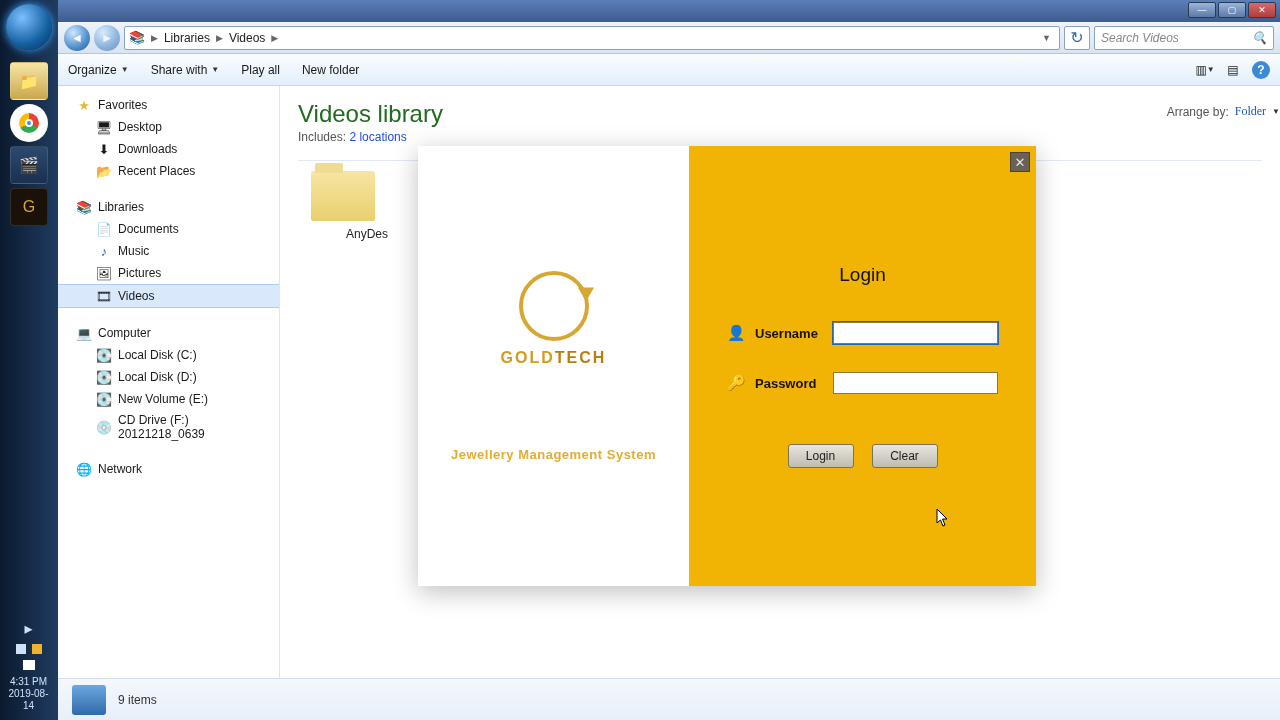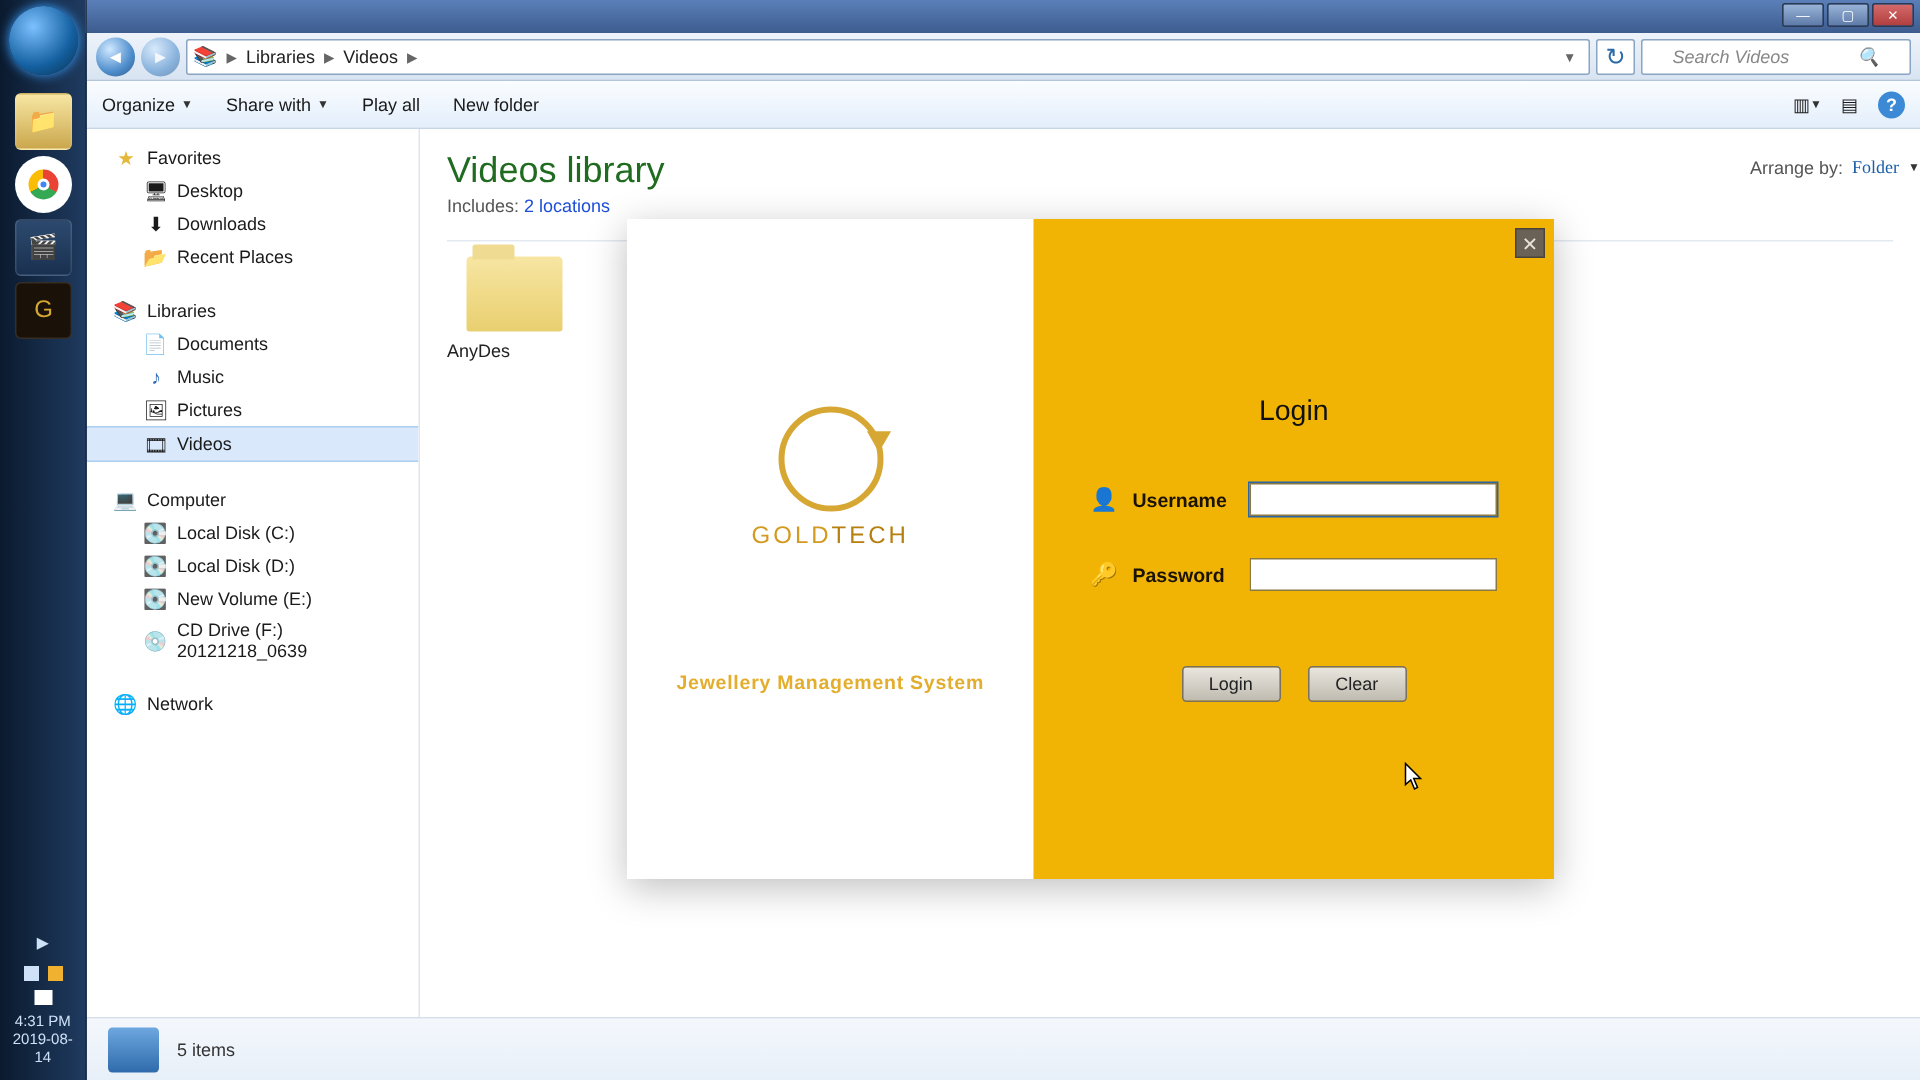--- a/index.html
+++ b/index.html
@@ -22,21 +22,21 @@
 
 
 .explorer { position:absolute; top:22px; left:58px; right:0; bottom:0; background:#fff; display:flex; flex-direction:column; }
 
 
 .addrbar { height:32px; background:linear-gradient(#eef3fa,#d8e4f2); border-bottom:1px solid #b5c6dc; display:flex; align-items:center; gap:4px; padding:0 6px; }
 .navbtn { width:26px; height:26px; border-radius:50%; background:radial-gradient(circle at 35% 30%,#cfe8ff,#4f8ecc 60%,#2c5a8a); color:#fff; display:flex; align-items:center; justify-content:center; font-size:12px; }
 .breadcrumb { flex:1; height:24px; background:#fff; border:1px solid #8aa4c2; border-radius:2px; display:flex; align-items:center; padding:0 4px; font-size:12px; color:#222; gap:2px; }
 .bc-chev{ color:#666; font-size:9px; padding:0 4px;}
 .ref-btn{ width:26px; height:24px; background:#fff; border:1px solid #8aa4c2; border-radius:2px; display:flex; align-items:center; justify-content:center;}
-.search { width:180px; height:24px; background:#fff; border:1px solid #8aa4c2; border-radius:2px; display:flex; align-items:center; padding:0 20px; font-size:12px; color:#888; font-style:italic; justify-content:space-between;}
+.search { width:180px; height:24px; background:#fff; border:1px solid #8aa4c2; border-radius:2px; display:flex; align-items:center; padding:0 6px; font-size:12px; color:#888; font-style:italic; justify-content:space-between;}
 
 
 .toolbar { height:32px; background:linear-gradient(#fafdff,#e3eefb); border-bottom:1px solid #c7d5e8; display:flex; align-items:center; padding:0 10px; gap:22px; font-size:12px; color:#1a1a1a; }
 .tool-item{ display:flex; align-items:center; gap:4px;}
 .drop{ font-size:8px; color:#333;}
 .tool-right{ margin-left:auto; display:flex; align-items:center; gap:10px;}
 .tool-ico{ width:18px; height:18px; display:flex; align-items:center; justify-content:center;}
 
 
 .body { flex:1; display:flex; min-height:0; }
@@ -47,35 +47,35 @@
 .nav-item.sel{ background:#d9e8fb; border:1px solid #aacdf3; border-left:none; border-right:none;}
 .ico{ width:16px; height:16px; display:inline-flex; align-items:center; justify-content:center; font-size:13px;}
 
 .content { flex:1; padding:14px 18px; position:relative; overflow:hidden;}
 .lib-title{ font-size:24px; color:#1f6b1f; font-weight:400;}
 .lib-sub{ font-size:12px; color:#555; margin-top:2px;}
 .lib-sub a{ color:#1d4ed8; text-decoration:none;}
 .arrange{ position:absolute; top:18px; right:0; font-size:12px; color:#555; display:flex; align-items:center; gap:6px;}
 .arrange .v{ color:#1a5da8;font-family:Liberation Serif, serif;}
 .divider{ height:1px; background:#e3e9f1; margin:16px 0 10px;}
-.folder{ width:90px; text-align:left; font-size:12px; color:#222;}
+.folder{ width:90px; text-align:right; font-size:12px; color:#222;}
 .folder-ico{ width:64px; height:50px; margin:0 auto 6px; background:linear-gradient(#f7e6a3,#e9cf6f); border-radius:3px 3px 2px 2px; position:relative;}
 .folder-ico:before{ content:""; position:absolute; top:-8px; left:4px; width:28px; height:10px; background:#efdb92; border-radius:2px 2px 0 0;}
 
 
 .status{ height:42px; border-top:1px solid #d5dfeb; background:linear-gradient(#f4f8fd,#e7eff8); display:flex; align-items:center; gap:12px; padding:0 14px; font-size:12px; color:#333;}
 .status .big{ width:34px; height:30px; background:linear-gradient(#6ea7e0,#2f6bab); border-radius:3px;}
 
 
 .modal{ position:absolute; top:146px; left:418px; width:618px; height:440px; display:flex; box-shadow:0 6px 24px rgba(0,0,0,.25);}
 .modal-left{ width:310px; background:#fff; display:flex; flex-direction:column; align-items:center; justify-content:center; gap:80px;}
 .brand{ text-align:center;}
 .brand-logo{ width:70px; height:70px; margin:0 auto 8px; border-radius:50%; border:4px solid #d7a733; position:relative;}
 .brand-logo:after{content:"";position:absolute;top:8px;right:-10px;width:0;height:0;border-left:14px solid #d7a733;border-top:8px solid transparent;border-bottom:8px solid transparent;transform:rotate(-30deg);}
-.brand-name{ font-size:16px; letter-spacing:2px; color:#d49a1f; font-weight:400;}
+.brand-name{ font-size:16px; letter-spacing:2px; color:#d49a1f; font-weight:700;}
 .brand-name .t{ color:#b77f10;}
 .jms{ font-size:13px; font-weight:600; color:#e3ad2d; letter-spacing:.5px;}
 .modal-right{ flex:1; background:#f1b405; position:relative; padding:18px 20px;}
 .close-x{ position:absolute; top:6px; right:6px; width:20px; height:20px; background:#6a6257; color:#e8e3da; display:flex; align-items:center; justify-content:center; font-size:13px; border:1px solid #4a4338;}
 .login-title{ text-align:center; font-size:19px; color:#111; margin-top:100px; margin-bottom:36px;}
 .row{ display:flex; align-items:center; gap:10px; margin:28px 18px;}
 .row .ic{ width:18px; font-size:15px; color:#3a2f12;}
 .row label{ width:68px; font-size:13px; font-weight:600; color:#1a1305;}
 .row input{ flex:1; height:22px; border:1px solid #8a7a42; background:#fff; padding:0 4px; font-size:12px;}
 .row input.hl{ outline:1px solid #2c64a8;}
@@ -251,21 +251,21 @@
       <div class="divider"></div>
       <div class="folder">
         <div class="folder-ico"></div>
         <div>AnyDes</div>
       </div>
     </div>
   </div>
 
   <div class="status">
     <div class="big"></div>
-    <span>5 items</span>
+    <span>9 items</span>
   </div>
 </div>
 
 <div class="modal">
   <div class="modal-left">
     <div class="brand">
       <div class="brand-logo"></div>
       <div class="brand-name"><span>GOLD</span><span class="t">TECH</span></div>
     </div>
     <div class="jms">Jewellery Management System</div>

